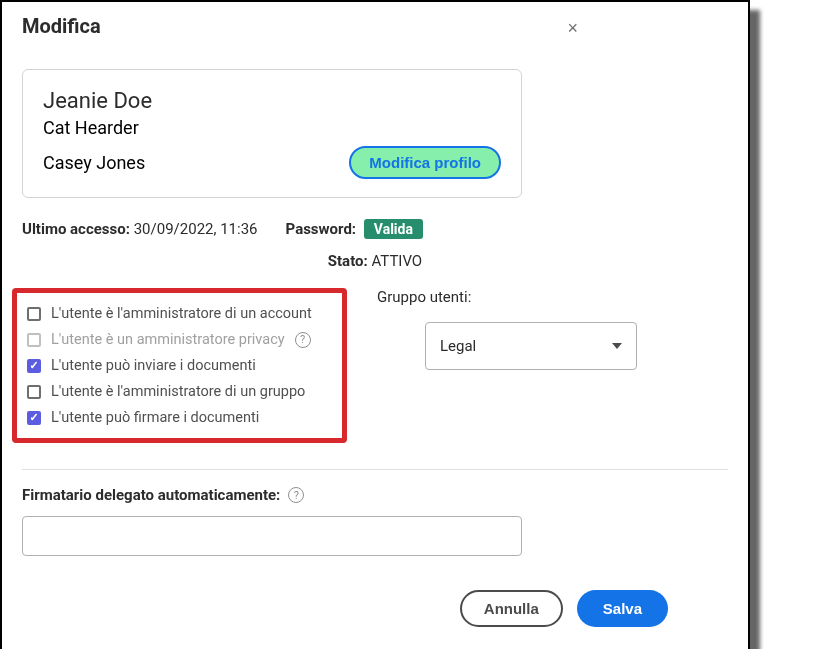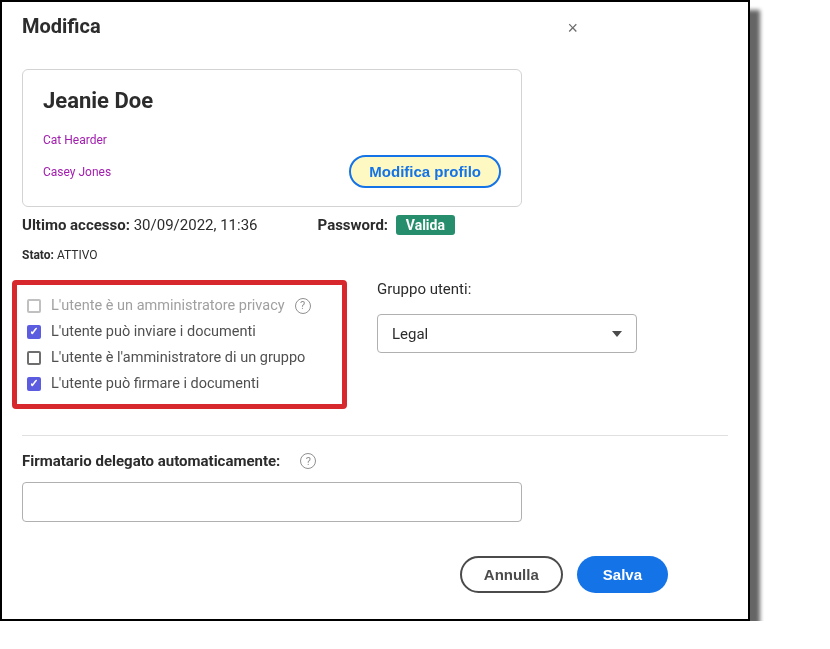--- a/index.html
+++ b/index.html
@@ -5,46 +5,46 @@
   * { box-sizing: border-box; margin: 0; padding: 0; }
   body { font-family: -apple-system, BlinkMacSystemFont, "Segoe UI", Roboto, Arial, sans-serif; background: #fff; color: #2c2c2c; }
   .shadow-wrap { position: relative; width: 758px; margin: 0; }
   .modal { width: 750px; border: 2px solid #000; background: #fff; position: relative; }
   .drop { position: absolute; top: 10px; left: 10px; width: 750px; height: 100%; background: #000; z-index: -1; filter: blur(2px); opacity: 0.6; }
   .header { display: flex; align-items: flex-start; justify-content: space-between; padding: 12px 32px 12px 20px; border-bottom: 0; }
   .header h1 { font-size: 20px; font-weight: 700; color: #2c2c2c; }
   .close { font-size: 18px; color: #6e6e6e; cursor: pointer; background: none; border: none; padding: 4px 8px; margin-right: 130px; }
   .content { padding: 0 20px 20px 20px; }
   .profile-card { border: 1px solid #d3d3d3; border-radius: 6px; padding: 18px 20px; margin-top: 14px; position: relative; max-width: 500px; }
-  .profile-name { font-size: 22px; font-weight: 700; color: #2c2c2c; margin-bottom: 20px; }
+  .profile-name { font-size: 22px; font-weight: 400; color: #2c2c2c; margin-bottom: 4px; }
   .profile-email { color: #1473e6; font-size: 14px; text-decoration: none; display: inline-block; margin-bottom: 14px; }
-  .profile-line { font-size: 12px; color: #a21caf; margin-bottom: 8px; }
+  .profile-line { font-size: 18px; color: #000000; margin-bottom: 8px; }
   .profile-last { display: flex; justify-content: space-between; align-items: center; }
-  .edit-profile-btn { border: 2px solid #1473e6; color: #1473e6; background: #fef9c3; border-radius: 20px; padding: 6px 18px; font-size: 15px; font-weight: 600; cursor: pointer; }
-  .meta-row { display: flex; margin-top: 9px; gap: 60px; }
+  .edit-profile-btn { border: 2px solid #1473e6; color: #1473e6; background: #86efac; border-radius: 20px; padding: 6px 18px; font-size: 15px; font-weight: 600; cursor: pointer; }
+  .meta-row { display: flex; margin-top: 22px; gap: 28px; }
   .meta-item { font-size: 15px; color: #2c2c2c; }
   .meta-label { font-weight: 700; }
   .badge { background: #268e6c; color: #fff; padding: 2px 10px; font-size: 14px; border-radius: 3px; margin-left: 4px; font-weight: bold; }
-  .state-row { margin-top: 14px; font-size: 12px; }
+  .state-row { margin-top: 14px; font-size: 15px; text-align: center; }
   .perm-group-row { display: flex; margin-top: 18px; gap: 20px; align-items: flex-start; }
   .perm-box { border: 5px solid #d7292d; border-radius: 4px; padding: 12px 14px 12px 10px; width: 335px; background: #fff; position: relative; left: -10px; }
   .chk-row { display: flex; align-items: center; gap: 10px; margin-bottom: 9px; font-size: 14.5px; color: #505050; }
   .chk-row:last-child { margin-bottom: 0; }
   .chk { width: 14px; height: 14px; border: 2px solid #6e6e6e; border-radius: 2px; display: inline-flex; align-items: center; justify-content: center; flex-shrink: 0; }
   .chk.checked { background: #5c5ce0; border-color: #5c5ce0; }
   .chk.checked::after { content: "✓"; color: #fff; font-size: 11px; line-height: 1; font-weight: bold; }
   .chk.disabled { border-color: #c0c0c0; }
   .chk-row.disabled { color: #a0a0a0; }
   .help { width: 16px; height: 16px; border: 1.5px solid #909090; border-radius: 50%; display: inline-flex; align-items: center; justify-content: center; font-size: 11px; color: #909090; flex-shrink: 0; }
   .group-col { flex: 1; max-width: 260px; }
   .group-label { font-size: 15px; font-weight: 400; margin-bottom: 16px; }
-  .select { border: 1px solid #b0b0b0; border-radius: 4px; height: 39px; display: flex; align-items: center; justify-content: space-between; padding: 0 14px; font-size: 15px; cursor: pointer; }
+  .select { border: 1px solid #b0b0b0; border-radius: 4px; height: 48px; display: flex; align-items: center; justify-content: space-between; padding: 0 14px; font-size: 15px; cursor: pointer; margin-left: 48px; }
   .caret { width: 0; height: 0; border-left: 5px solid transparent; border-right: 5px solid transparent; border-top: 6px solid #4b4b4b; }
   .divider { border-top: 1px solid #e0e0e0; margin-top: 26px; }
-  .delegate-row { margin-top: 16px; display: flex; align-items: center; gap: 20px; }
+  .delegate-row { margin-top: 16px; display: flex; align-items: center; gap: 8px; }
   .delegate-label { font-weight: 700; font-size: 15px; }
   .delegate-input { margin-top: 12px; width: 500px; height: 40px; border: 1px solid #b0b0b0; border-radius: 4px; padding: 0 10px; font-size: 15px; }
   .footer { display: flex; justify-content: flex-end; gap: 14px; margin-top: 34px; padding-right: 60px; padding-bottom: 6px; }
   .btn-secondary { border: 2px solid #4b4b4b; background: #fff; color: #4b4b4b; border-radius: 20px; padding: 8px 22px; font-size: 15px; font-weight: 600; cursor: pointer; }
   .btn-primary { border: none; background: #1473e6; color: #fff; border-radius: 20px; padding: 9px 26px; font-size: 15px; font-weight: 600; cursor: pointer; }
 </style>
 </head>
 <body>
 
 <div class="shadow-wrap">
@@ -77,20 +77,24 @@
         </div>
       </div>
 
       <div class="state-row">
         <span class="meta-label">Stato:</span>
         <span>ATTIVO</span>
       </div>
 
       <div class="perm-group-row">
         <div class="perm-box" id="perm-box">
+            <div class="chk-row">
+              <span class="chk"></span>
+              <span>L'utente è l'amministratore di un account</span>
+            </div>
             <div class="chk-row disabled">
               <span class="chk disabled"></span>
               <span>L'utente è un amministratore privacy</span>
               <span class="help">?</span>
             </div>
             <div class="chk-row">
               <span class="chk checked"></span>
               <span>L'utente può inviare i documenti</span>
             </div>
             <div class="chk-row">

